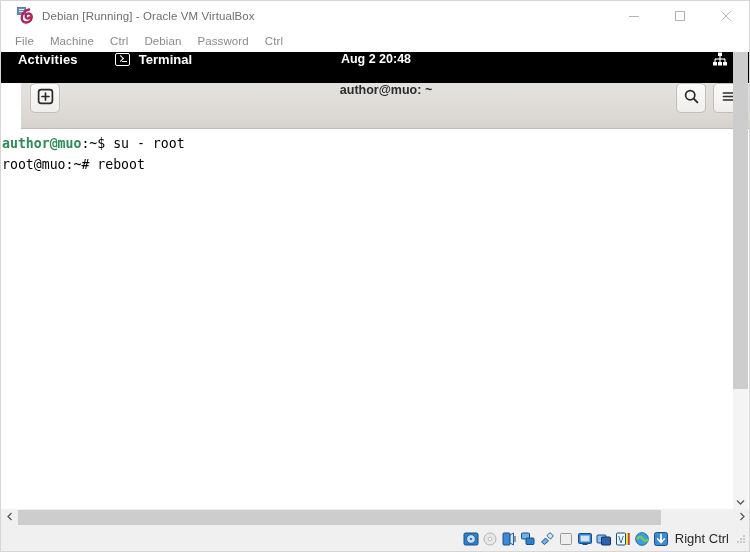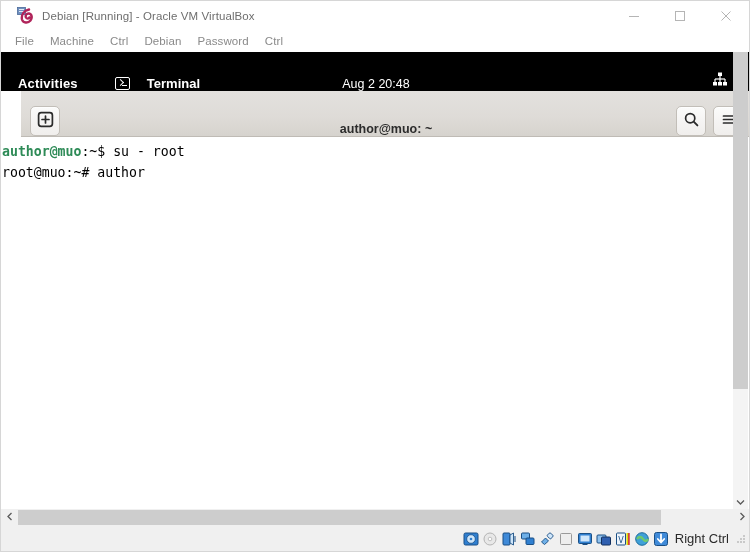--- a/index.html
+++ b/index.html
@@ -89,38 +89,38 @@
     top: 51px;
     width: 750px;
     height: 476px;
     background: #ffffff;
     overflow: hidden;
   }
 
   
   .gnome-panel {
     position: relative;
-    height: 39px;
+    height: 31px;
     background: #000000;
     display: flex;
-    align-items: flex-end;
+    align-items: flex-start;
     color: #ffffff;
   }
   .gnome-activities {
     font-size: 13px;
     font-weight: bold;
     color: #ffffff;
     margin-left: 17px;
     letter-spacing: 0.2px;
   }
   .gnome-app {
     display: flex;
     align-items: center;
     margin-left: 37px;
-    gap: 17px;
+    gap: 9px;
   }
   .term-ico {
     width: 15px;
     height: 13px;
     border: 1.6px solid #ffffff;
     border-radius: 2px;
     position: relative;
     box-sizing: border-box;
   }
   .term-ico::before {
@@ -147,40 +147,40 @@
     font-size: 13px;
     font-weight: bold;
     color: #ffffff;
   }
   .gnome-clock {
     position: absolute;
     left: 0;
     right: 0;
     text-align: center;
     font-size: 12.5px;
-    font-weight: normal;
+    font-weight: bold;
     color: #ffffff;
     pointer-events: none;
   }
   .gnome-right {
     position: absolute;
     right: 7px;
     display: flex;
     align-items: center;
     gap: 6px;
   }
 
   
   .term-headerbar {
     position: relative;
     height: 45px;
     background: linear-gradient(to bottom, #e3e1de 0%, #dedbd7 60%, #d6d3ce 100%);
     border-bottom: 1px solid #bfbbb5;
     display: flex;
-    align-items: flex-end;
+    align-items: flex-start;
     margin-left: 20px;
   }
   .hb-btn {
     width: 30px;
     height: 30px;
     border: 1px solid #c2beb8;
     border-radius: 5px;
     background: linear-gradient(to bottom, #fbfbfa, #f0eeec);
     display: flex;
     align-items: center;
@@ -434,21 +434,21 @@
               <line x1="3.5" y1="8.5" x2="13.5" y2="8.5" stroke="#2b2b2b" stroke-width="1.7" stroke-linecap="round"></line>
               <line x1="3.5" y1="12" x2="13.5" y2="12" stroke="#2b2b2b" stroke-width="1.7" stroke-linecap="round"></line>
             </svg>
           </span>
         </button>
       </div>
     </div>
 
     <div class="term-body">
       <div class="term-line"><span class="user-prompt" style="color:#2e8b57">author@muo</span><span>:~$ </span><span>su - root</span></div>
-      <div class="term-line"><span>root@muo:~# </span><span>author</span></div>
+      <div class="term-line"><span>root@muo:~# </span><span>reboot</span></div>
     </div>
   </div>
 
   <div class="vscroll">
     <div class="vthumb"></div>
     <div class="varrow">
       <span>
         <svg width="9" height="7" viewBox="0 0 9 7">
             <path d="M1 1.5 L4.5 5 L8 1.5" fill="none" stroke="#5a5a5a" stroke-width="1.3"></path>
           </svg>

